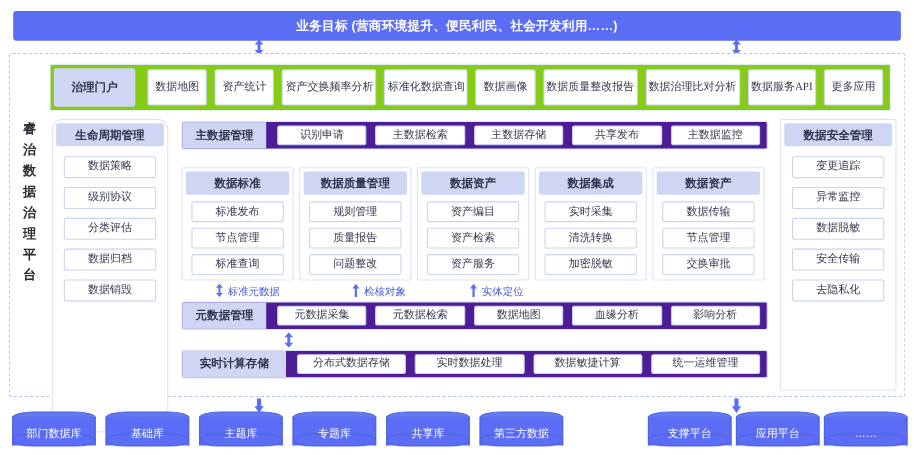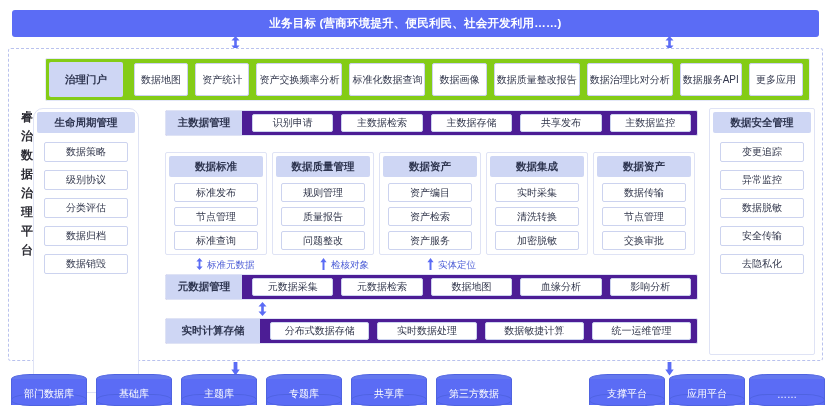--- a/index.html
+++ b/index.html
@@ -57,21 +57,21 @@
     position:absolute; left:45px; top:58px; width:765px; height:43px;
     background:#84cc16; border:1px solid #e4e8f8; border-radius:2px;
     display:flex; align-items:stretch;
   }
   .nav-title{
     width:74px; margin:3px 0 3px 3px; background:#ced6f4; border-radius:2px;
     display:flex; align-items:center; justify-content:center;
     font-size:10.5px; font-weight:bold; color:#2e3550;
   }
   .nav-items{ flex:1; display:flex; align-items:center; gap:7px; padding:0 6px 0 11px; }
-  .nav-items .chip{ flex:1; height:33px; padding:12px 2px; }
+  .nav-items .chip{ flex:1; height:33px; padding:12px 2px;font-family:Liberation Serif, serif; }
 
   
   .hbar{
     position:absolute; background:#4c1d95;
     border:1px solid #dfe3f5; border-radius:2px;
     display:flex; align-items:stretch;
   }
   .hbar-title{
     background:#ced6f4; color:#2e3550; font-size:10.5px; font-weight:bold;
     display:flex; align-items:center; justify-content:center; white-space:nowrap;
@@ -186,21 +186,21 @@
           <span style="display:block">数据服务</span>
           <span style="display:block">API</span>
         </div>
       <div class="chip">
           <span style="display:block">更多</span>
           <span style="display:block">应用</span>
         </div>
     </div>
   </div>
 
-  <div class="panel col-panel" style="left:33px; top:108px; width:106px; height:285px;border-radius:10px;">
+  <div class="panel col-panel" style="left:47px; top:108px; width:106px; height:285px;border-radius:10px;">
     <div class="panel-head">生命周期管理</div>
     <div class="col-body">
       <div class="chip">数据策略</div>
       <div class="chip">级别协议</div>
       <div class="chip">分类评估</div>
       <div class="chip">数据归档</div>
       <div class="chip">数据销毁</div>
     </div>
   </div>
 

